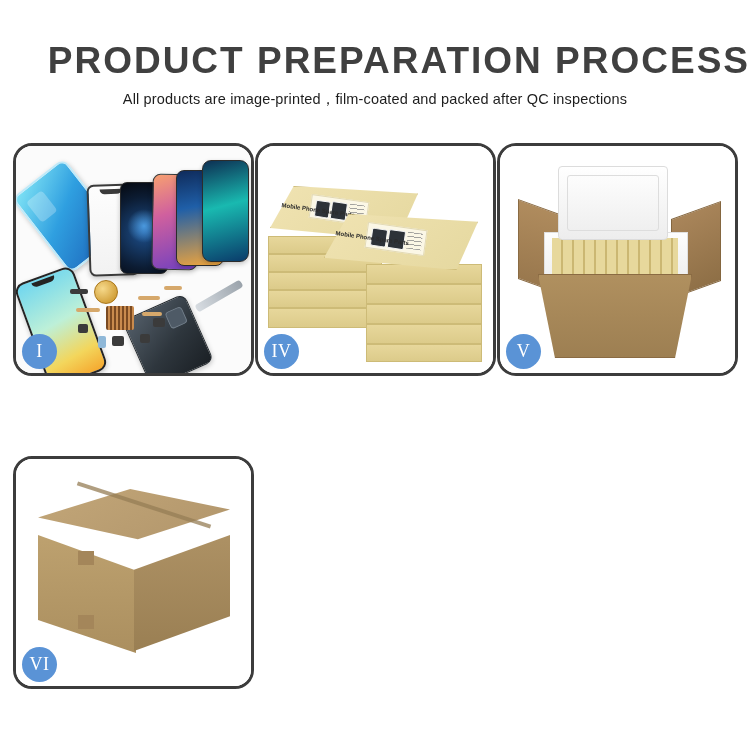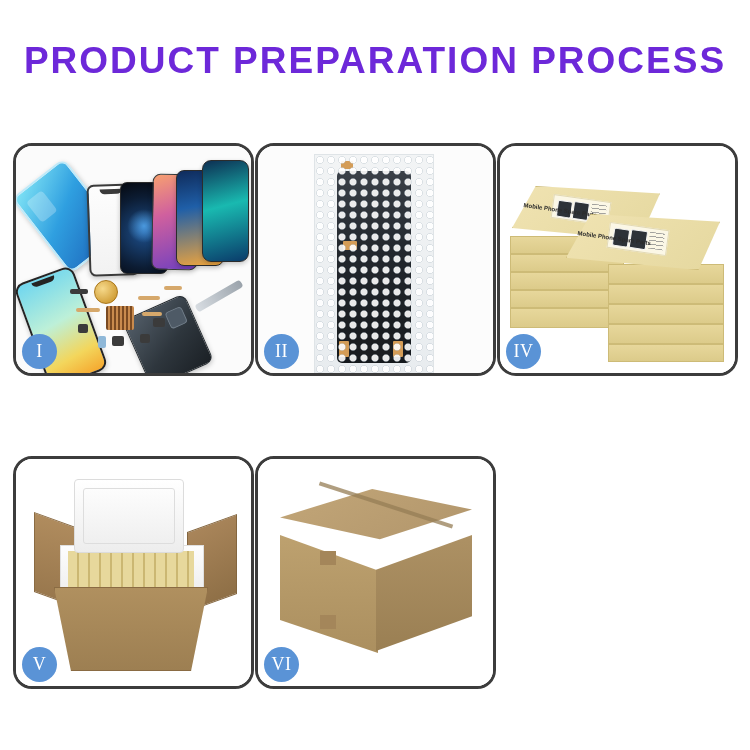--- a/index.html
+++ b/index.html
@@ -6,22 +6,22 @@
   body{
     width:750px;height:750px;background:#ffffff;
     font-family:"Liberation Sans", sans-serif;
     overflow:hidden;position:relative;
   }
   .page{width:750px;height:750px;position:relative;}
 
   
   .header{position:absolute;left:0;top:0;width:750px;text-align:center;}
   .title{
-    font-size:37px;font-weight:700;letter-spacing:2.0px;color:#6d28d9;
-    margin-top:42px;line-height:1.05;white-space:nowrap;
+    font-size:37px;font-weight:700;letter-spacing:2.0px;color:#404040;
+    margin-top:42px;line-height:1.05;white-space:nowrap;text-align:right;
   }
   .subtitle{
     font-size:14.5px;font-weight:400;color:#1d1d1d;margin-top:9px;
     letter-spacing:0.15px;white-space:nowrap;
   }
 
   
   .grid{position:absolute;left:13px;top:143px;width:726px;height:546px;
         display:grid;grid-template-columns:241px 241px 241px;
         grid-template-rows:233px 233px;column-gap:1px;row-gap:80px;}
@@ -192,20 +192,21 @@
   .tab6a{position:absolute;left:62px;top:92px;width:16px;height:14px;background:#a4865a;}
   .tab6b{position:absolute;left:62px;top:156px;width:16px;height:14px;background:#a4865a;}
 </style>
 </head>
 <body>
 
 <div class="page">
 
   <div class="header">
     <div class="title">PRODUCT PREPARATION PROCESS</div>
+    <div class="subtitle">All products are image-printed，film-coated and packed after QC inspections</div>
   </div>
 
   <div class="grid">
 
     <div class="panel">
       <div class="stage">
         <div class="p1bg"></div>
         <div class="ph ph-blueback"></div>
         <div class="ph ph-glass"></div>
         <div class="ph ph-dark"></div>
@@ -224,36 +225,20 @@
         <div class="chip" style="left:137px;top:172px;width:12px;height:9px;"></div>
         <div class="flex" style="left:60px;top:162px;width:24px;"></div>
         <div class="flex" style="left:122px;top:150px;width:22px;"></div>
         <div class="flex" style="left:126px;top:166px;width:20px;"></div>
         <div class="flex" style="left:148px;top:140px;width:18px;"></div>
         <div class="tweez"></div>
       </div>
       <div class="badge">I</div>
     </div>
 
-    <div class="panel">
-      <div class="stage">
-        <div class="p2bg"></div>
-        <div class="bag">
-          <div class="screen2">
-            <div class="flexfoot"></div>
-          </div>
-          <div class="tape" style="left:26px;top:6px;width:12px;height:8px;"></div>
-          <div class="tape" style="left:28px;top:86px;width:14px;height:9px;"></div>
-          <div class="tape" style="left:24px;top:186px;width:10px;height:16px;"></div>
-          <div class="tape" style="left:78px;top:186px;width:10px;height:16px;"></div>
-          <div class="bubbles"></div>
-        </div>
-      </div>
-      <div class="badge">II</div>
-    </div>
 
 
     <div class="panel">
       <div class="stage">
         <div class="p4bg"></div>
         <div class="stack">
 
           <div class="bx" style="left:2px;top:74px;width:112px;height:16px;"></div>
           <div class="bx" style="left:2px;top:92px;width:112px;height:16px;"></div>
           <div class="bx" style="left:2px;top:110px;width:112px;height:16px;"></div>

